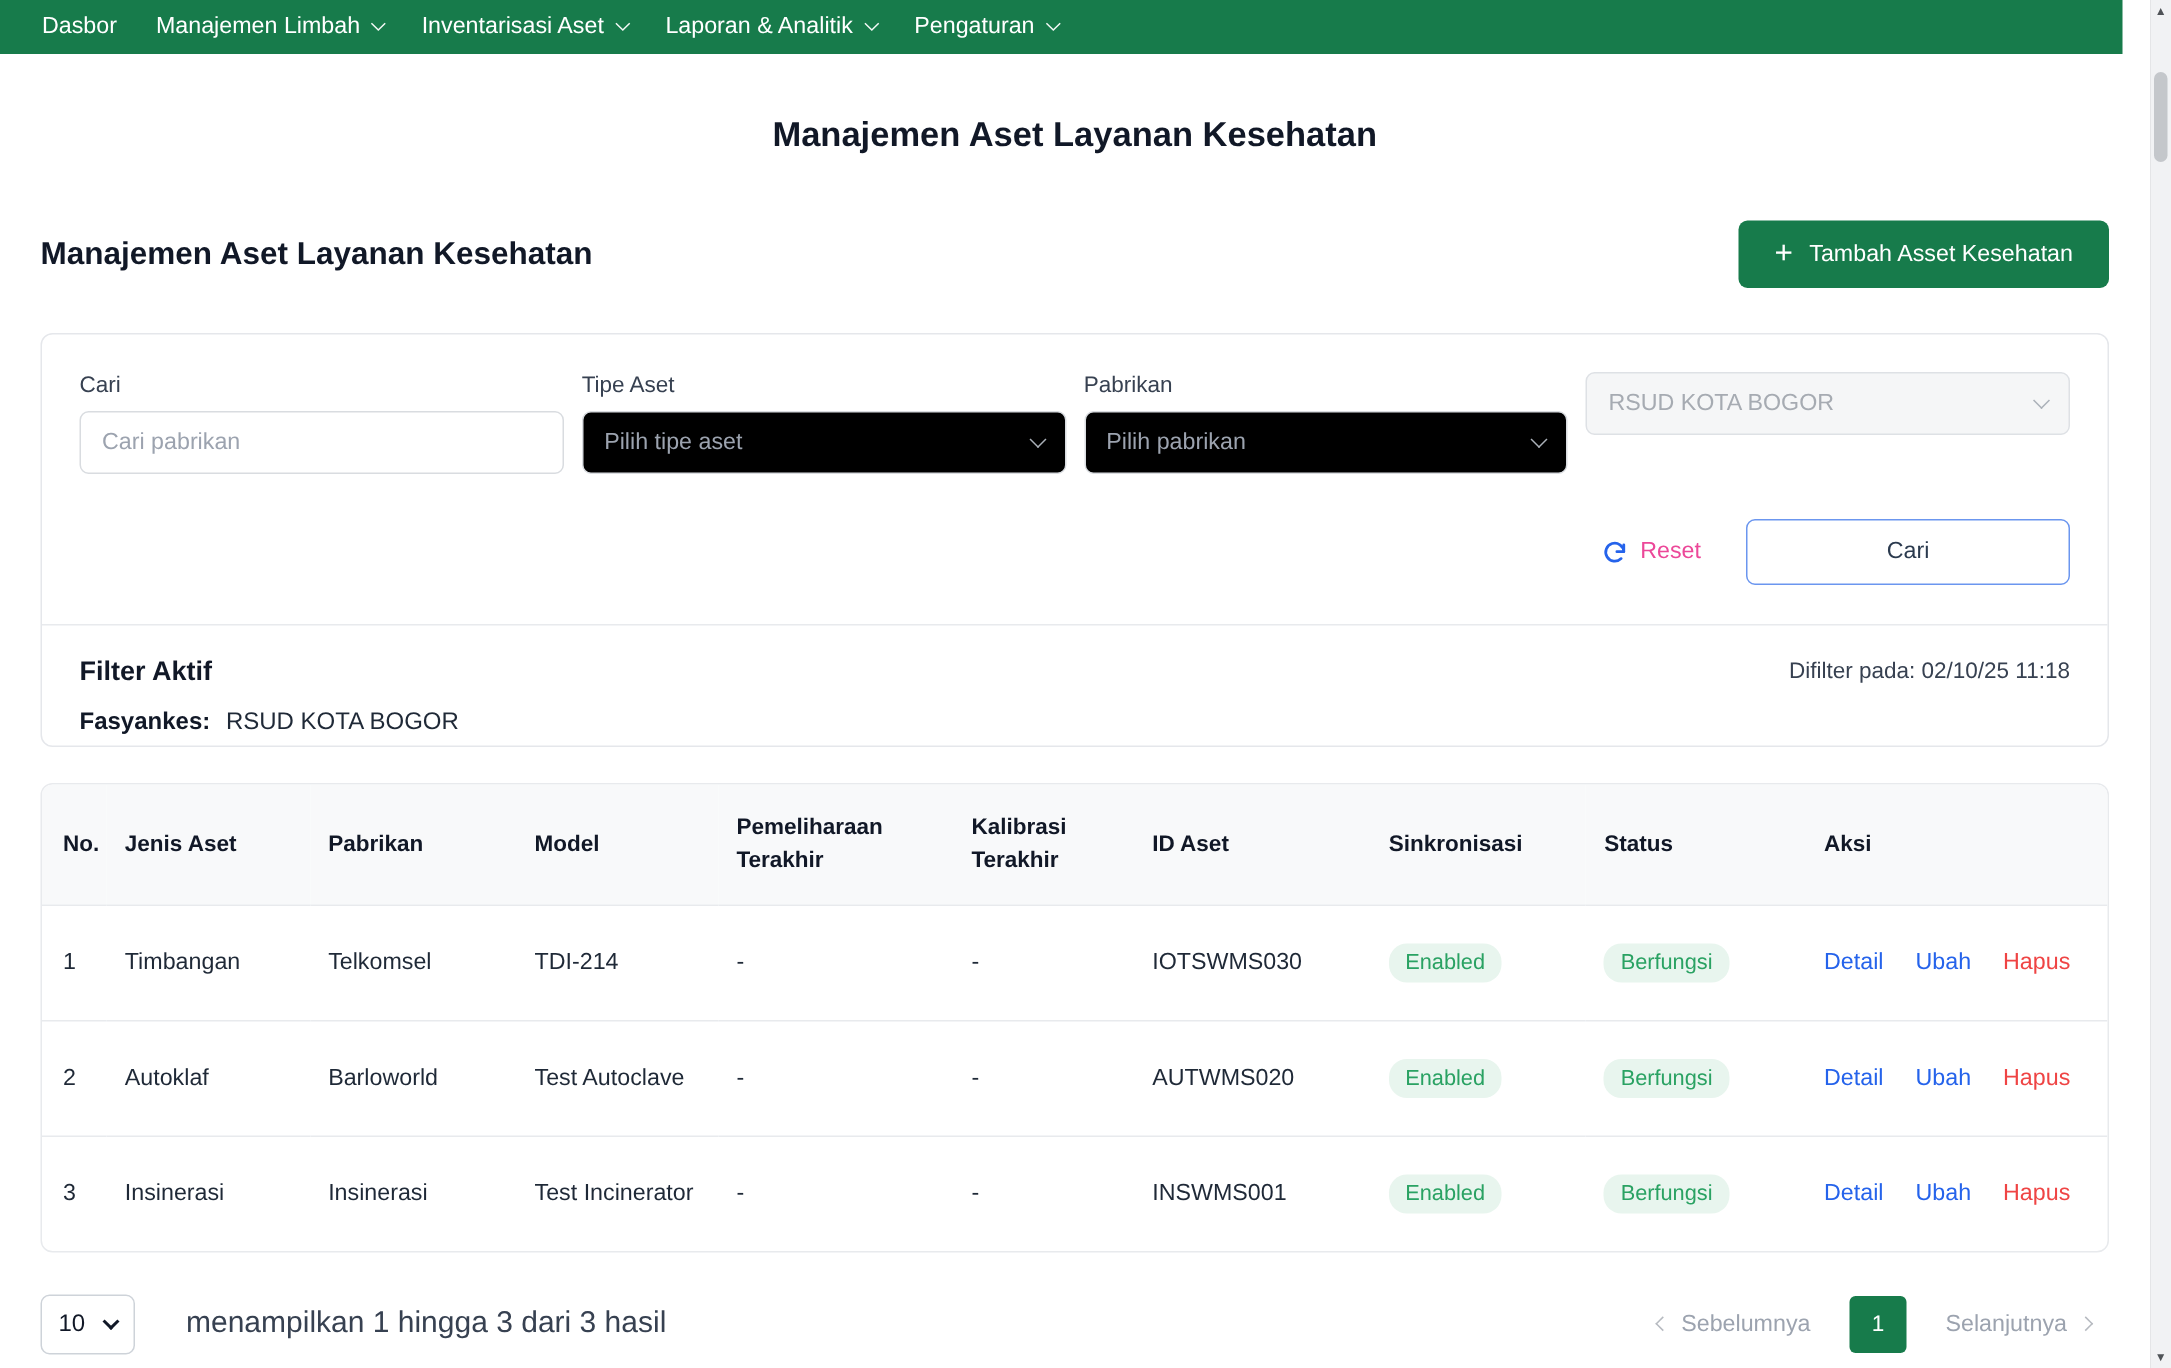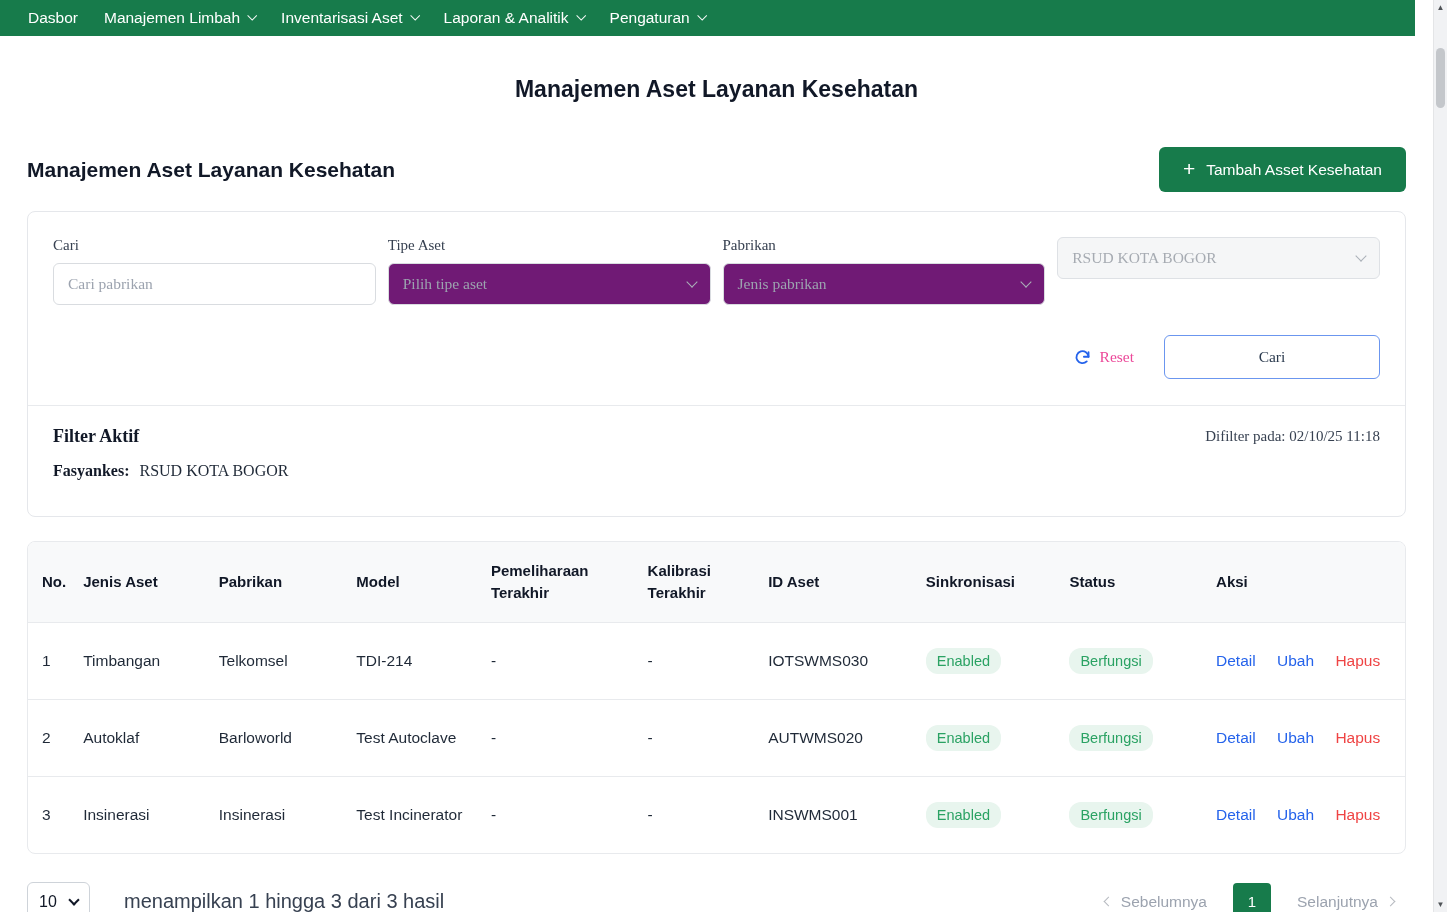--- a/index.html
+++ b/index.html
@@ -13,26 +13,26 @@
 
   
   .page { width:1433px; padding:0 27px; }
   .page-title { text-align:center; font-size:23px; font-weight:700; color:#111827; margin-top:40px; }
   .section-head { display:flex; justify-content:space-between; align-items:center; margin-top:44px; }
   .section-title { font-size:21px; font-weight:700; color:#111827; }
   .add-btn { display:flex; align-items:center; gap:11px; background:#177b4b; color:#ffffff; border:none; border-radius:6px; padding:0 24px; height:45px; font-size:15.5px; font-family:inherit; cursor:pointer; }
   .plus-ic { font-size:21px; font-weight:400; line-height:1; margin-top:-2px; }
 
   
-  .filter-card { margin-top:19px; border:1px solid #e5e7eb; border-radius:8px; padding:25px 25px 36px 25px;font-family:Liberation Serif, serif; }
+  .filter-card { margin-top:30px; border:1px solid #e5e7eb; border-radius:8px; padding:25px 25px 6px 25px; }
   .filter-grid { display:grid; grid-template-columns:repeat(4,1fr); gap:12px; }
   .f-label { font-size:15px; color:#374151; margin-bottom:9px; }
   .f-input { width:100%; height:42px; border:1px solid #d9dce0; border-radius:6px; padding:0 14px; font-size:15.5px; font-family:inherit; color:#111827; outline:none; }
   .f-input::placeholder { color:#9ca3af; }
-  .f-select { width:100%; height:42px; border:1px solid #d9dce0; border-radius:6px; padding:0 14px; display:flex; align-items:center; justify-content:space-between; font-size:15.5px; color:#9ca3af; cursor:pointer; background:#701a75; }
+  .f-select { width:100%; height:42px; border:1px solid #d9dce0; border-radius:6px; padding:0 14px; display:flex; align-items:center; justify-content:space-between; font-size:15.5px; color:#9ca3af; cursor:pointer; background:#000000; }
   .f-select.disabled { background:#f5f6f7; border-color:#dee1e5; color:#a6abb2; }
   .chev-g { width:8px; height:8px; border-right:1.7px solid #aab0b8; border-bottom:1.7px solid #aab0b8; transform:rotate(45deg); margin-top:-4px; flex:0 0 auto; }
 
   .filter-actions { display:flex; justify-content:flex-end; align-items:center; gap:30px; margin-top:30px; }
   .reset-link { display:flex; align-items:center; gap:9px; color:#ec4899; font-size:15.5px; cursor:pointer; background:none; border:none; font-family:inherit; }
   .cari-btn { width:216px; height:44px; background:#ffffff; border:1px solid #6b96ef; border-radius:6px; color:#2b3a4e; font-size:15.5px; font-family:inherit; cursor:pointer; }
 
   .filter-divider { border:none; border-top:1px solid #e8eaed; margin:26px -25px 0 -25px; }
   .active-filter-head { display:flex; justify-content:space-between; align-items:center; margin-top:20px; }
   .active-filter-title { font-size:18px; font-weight:700; color:#111827; }
@@ -116,21 +116,21 @@
       <div>
         <div class="f-label">Tipe Aset</div>
         <div class="f-select">
           <span>Pilih tipe aset</span>
           <span class="chev-g"></span>
         </div>
       </div>
       <div>
         <div class="f-label">Pabrikan</div>
         <div class="f-select">
-          <span>Jenis pabrikan</span>
+          <span>Pilih pabrikan</span>
           <span class="chev-g"></span>
         </div>
       </div>
       <div>
         <div class="f-select disabled">
           <span>RSUD KOTA BOGOR</span>
           <span class="chev-g"></span>
         </div>
       </div>
     </div>

